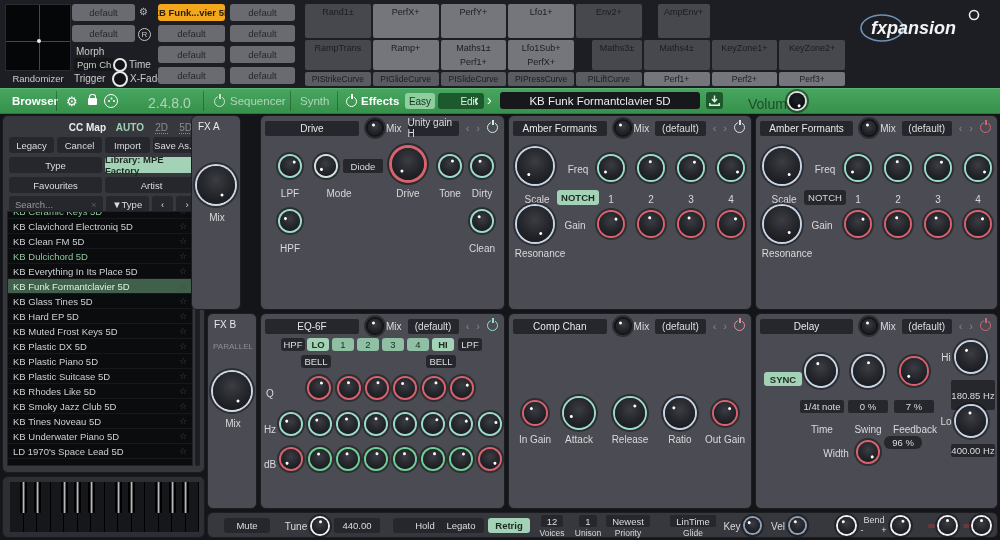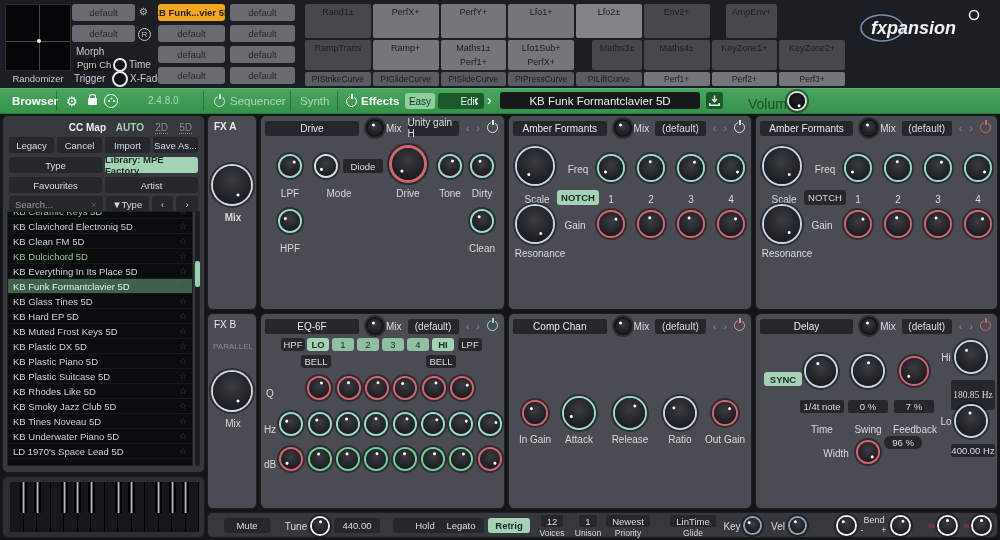--- a/index.html
+++ b/index.html
@@ -153,23 +153,20 @@
         </div>
         <div class="mm-cell tone-light" style="grid-row: 1;">
           <span>PerfX+</span>
         </div>
         <div class="mm-cell tone-light" style="grid-row: 1;">
           <span>PerfY+</span>
         </div>
         <div class="mm-cell tone-light" style="grid-row: 1;">
           <span>Lfo1+</span>
         </div>
-        <div class="mm-cell tone-lighter" style="grid-row: 1;">
-          <span>Lfo2±</span>
-        </div>
         <div class="mm-cell tone-dark" style="grid-row: 1;">
           <span>Env2+</span>
         </div>
         <div class="mm-cell tone-dark" style="grid-row: 1; margin-left: 14px;">
           <span>AmpEnv+</span>
         </div>
         <div class="mm-cell tone-dark" style="grid-row: 2;">
           <span>RampTrans</span>
         </div>
         <div class="mm-cell tone-light" style="grid-row: 2;">
@@ -229,21 +226,21 @@
       </svg>
     </div>
   </div>
 
   <div class="toolbar">
     <span class="tb-text" style="left:12px;font-weight:bold;">Browser</span>
     <span class="tsep" style="left:56px;"></span>
     <span class="tb-text" style="left:66px;top:6px;font-size:13px;">⚙</span>
     <span class="lock" style="left:88px;top:10px;"></span>
     <span class="midi" style="left:104px;top:6px;"></span>
-    <span class="tb-text tb-dim" style="left:148px;font-size:10px;">2.4.8.0</span>
+    <span class="tb-text tb-dim" style="left:148px;font-size:14px;">2.4.8.0</span>
     <span class="tsep" style="left:203px;"></span>
     <span class="pwr" style="--c:#cfe3d4;--mask:#3d9b56;position:absolute;left:214px;top:8px;"></span>
     <span class="tb-text tb-dim" style="left:230px;">Sequencer</span>
     <span class="tsep" style="left:290px;"></span>
     <span class="tb-text tb-dim" style="left:300px;">Synth</span>
     <span class="tsep" style="left:337px;"></span>
     <span class="pwr" style="--c:#ffffff;--mask:#3d9b56;position:absolute;left:346px;top:8px;"></span>
     <span class="tb-text" style="left:361px;font-weight:bold;">Effects</span>
     <span class="easy-btn" style="left:405px;">Easy</span>
     <span class="edit-btn" style="left:438px;padding-left:16px;">Edit</span>
@@ -388,21 +385,21 @@
         <div class="bkey" style="left: 64px;"></div>
         <div class="bkey" style="left: 77.5px;"></div>
         <div class="bkey" style="left: 104.5px;"></div>
         <div class="bkey" style="left: 118px;"></div>
         <div class="bkey" style="left: 145px;"></div>
         <div class="bkey" style="left: 158.5px;"></div>
         <div class="bkey" style="left: 172px;"></div>
       </div>
   </div>
 
-  <div class="panel" style="left:207px;top:115px;width:50px;height:195px;font-weight:bold;">
+  <div class="panel" style="left:191px;top:115px;width:50px;height:195px;">
     <span class="striplabel">FX A</span>
     <span class="knob" style="--s:38px;--ring:#cdd9e6;--ang:150deg;position:absolute;left:5px;top:50px;">
         <i class="kdot"></i>
       </span>
     <span class="plabel" style="left:0;top:96px;width:50px;">Mix</span>
   </div>
 
   <div class="panel" style="left:260px;top:115px;width:245px;height:195px;">
     <div class="ph">
       <div class="ph-title">Drive</div>
@@ -715,21 +712,21 @@
     <span class="knob" style="--s:30px;--ring:#c5d4e6;--ang:0deg;position:absolute;left:97px;top:42px;">
         <i class="kdot"></i>
       </span>
     <span class="knob" style="--s:26px;--ring:#d8636f;--ang:-130deg;position:absolute;left:145px;top:44px;">
         <i class="kdot"></i>
       </span>
     <span class="plabel" style="left:180px;top:38px;width:20px;">Hi</span>
     <span class="knob" style="--s:30px;--ring:#c5d4e6;--ang:-35deg;position:absolute;left:200px;top:28px;">
         <i class="kdot"></i>
       </span>
-    <div class="vbox" style="left:195px;top:66px;width:44px;height:30px;font-family:Liberation Serif, serif;">180.85 Hz</div>
+    <div class="vbox" style="left:195px;top:66px;width:44px;height:30px;">180.85 Hz</div>
     <div class="vbox" style="left:44px;top:86px;width:44px;height:13px;">1/4t note</div>
     <div class="vbox" style="left:92px;top:86px;width:40px;height:13px;">0 %</div>
     <div class="vbox" style="left:138px;top:86px;width:40px;height:13px;">7 %</div>
     <span class="plabel" style="left:49px;top:110px;width:34px;">Time</span>
     <span class="plabel" style="left:93px;top:110px;width:38px;">Swing</span>
     <span class="plabel" style="left:133px;top:110px;width:52px;">Feedback</span>
     <span class="plabel" style="left:180px;top:102px;width:20px;">Lo</span>
     <span class="knob" style="--s:30px;--ring:#c5d4e6;--ang:-10deg;position:absolute;left:200px;top:92px;">
         <i class="kdot"></i>
       </span>

